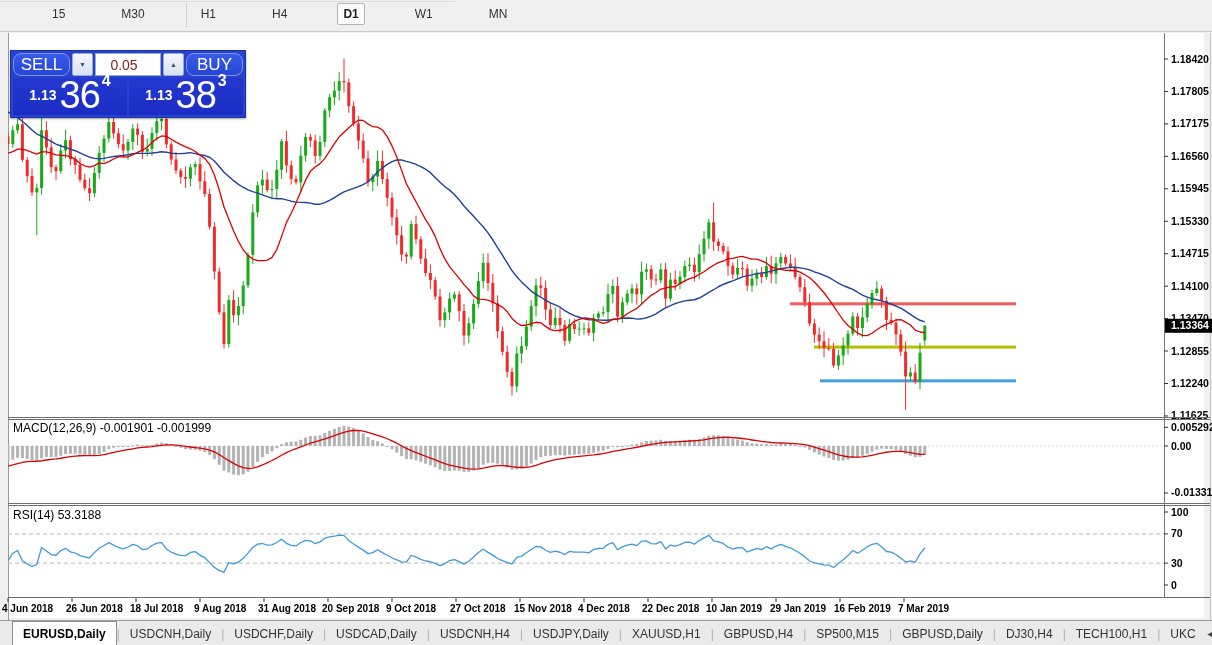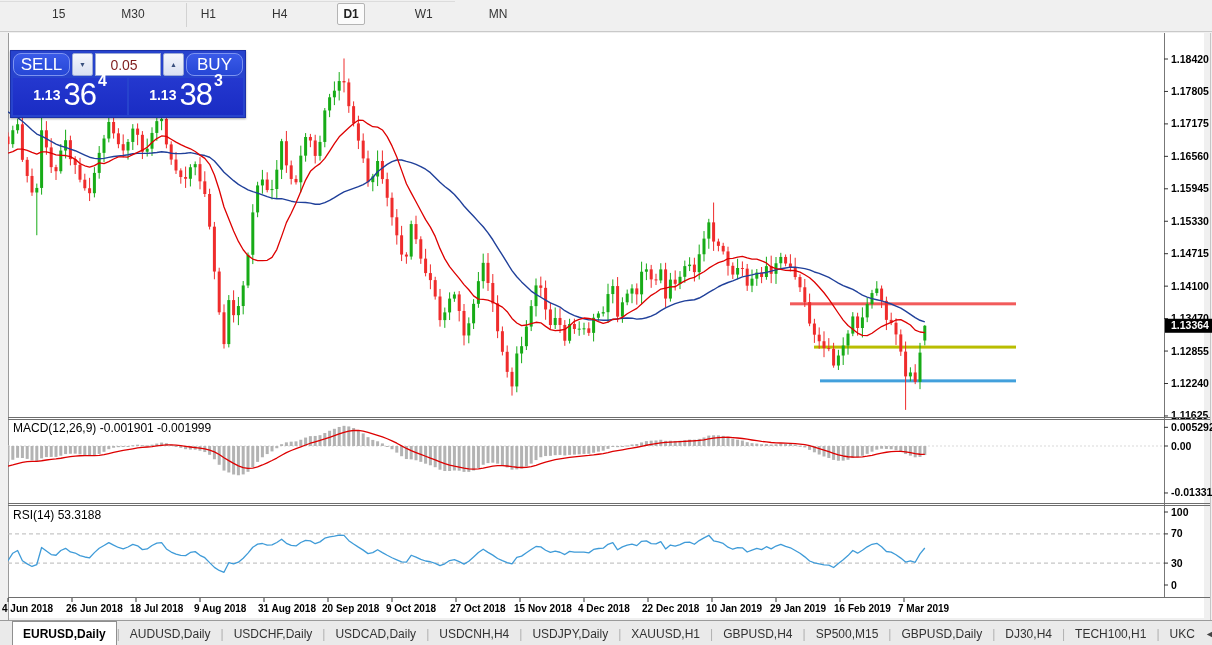--- a/index.html
+++ b/index.html
@@ -27,21 +27,21 @@
   .tp-btn{flex:0 0 55px;background:linear-gradient(#3a5ae8,#2647d6);border:1px solid #7c93f0;
     color:#fff;font-size:17px;display:flex;align-items:center;justify-content:center;cursor:pointer;border-radius:8px;}
   .tp-spin{flex:0 0 19px;background:linear-gradient(#f4f6fc,#d9e0f2);border:1px solid #9aa9d6;
     color:#39507e;font-size:7px;display:flex;align-items:center;justify-content:center;cursor:pointer;border-radius:2px;}
   #tp-lot{flex:1 1 auto;border:1px solid #9aa9d6;background:#fff;color:#7f1d1d;font-size:14px;
     text-align:center;padding:0 8px 0 0;width:50px;font-family:inherit;}
   #tp-row2{display:flex;gap:2px;margin-top:2px;height:37px;}
   .tp-quote{flex:1 1 50%;background:linear-gradient(#2438cf,#1a2cc4);display:flex;align-items:center;
     justify-content:center;color:#fff;padding-bottom:3px;cursor:pointer;}
   .tp-quote .base{font-size:14px;font-weight:bold;margin-right:3px;line-height:20px;}
-  .tp-quote .big{font-size:31px;line-height:30px;letter-spacing:-1px;}
+  .tp-quote .big{font-size:38px;line-height:30px;letter-spacing:-1px;}
   .tp-quote .sup{font-size:16px;font-weight:bold;position:relative;top:-14px;margin-left:2px;}
 
   
   .panel-label{font-size:12px;color:#000;}
   #macd-label{left:13px;top:421px;}
   #rsi-label{left:13px;top:508px;}
 
   
   #tabs{left:0;top:620px;width:1212px;height:25px;background:#eaeaea;border-top:1px solid #9a9a9a;
     display:flex;align-items:stretch;font-size:12px;color:#333;}
@@ -790,21 +790,21 @@
   </div>
   <div id="rsi-label" class="overlay panel-label">
     <span>RSI(14)</span>&nbsp;<span>53.3188</span>
   </div>
 
   <div id="tabs" class="overlay">
     <div class="pad"></div>
     <div id="tabs-container" style="display:flex;">
         <div class="tab active">EURUSD,Daily</div>
         <div class="sep">|</div>
-        <div class="tab">AUDUSD,Daily</div>
+        <div class="tab">USDCNH,Daily</div>
         <div class="sep">|</div>
         <div class="tab">USDCHF,Daily</div>
         <div class="sep">|</div>
         <div class="tab">USDCAD,Daily</div>
         <div class="sep">|</div>
         <div class="tab">USDCNH,H4</div>
         <div class="sep">|</div>
         <div class="tab">USDJPY,Daily</div>
         <div class="sep">|</div>
         <div class="tab">XAUUSD,H1</div>

